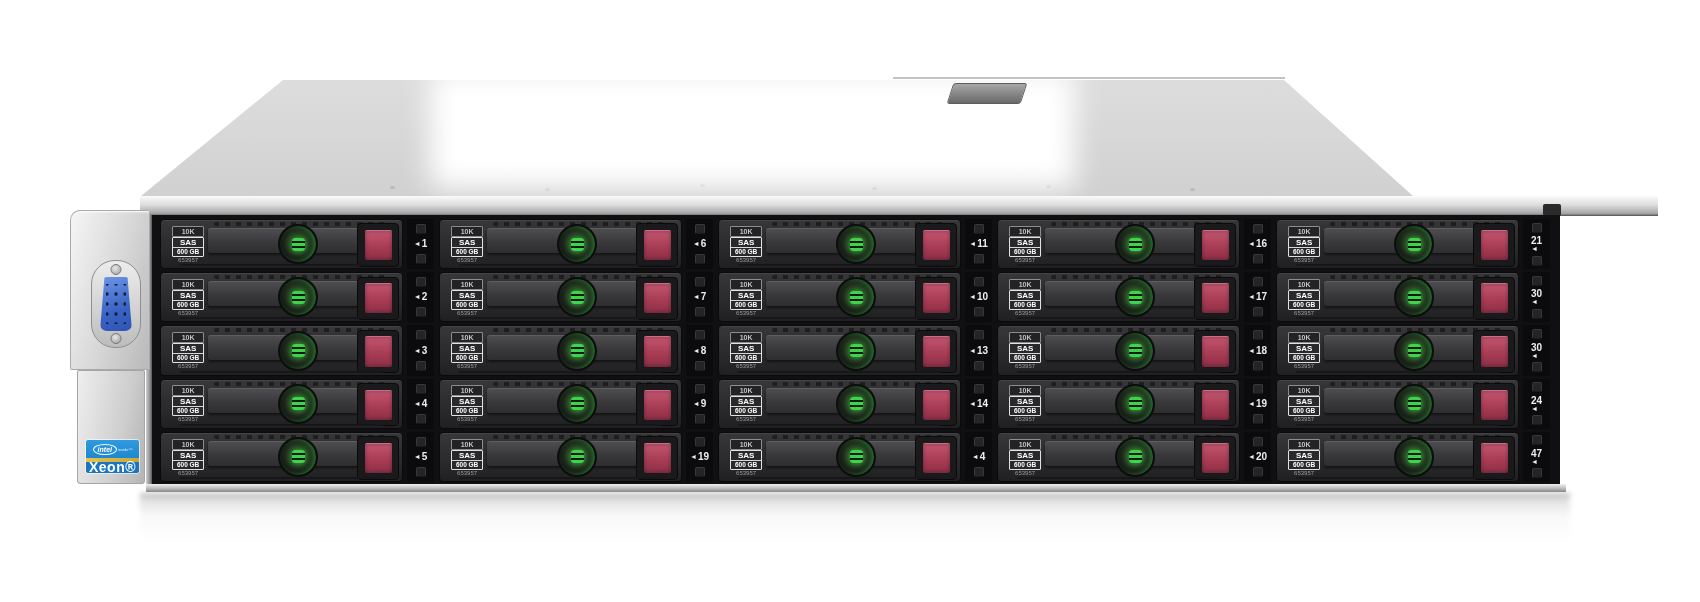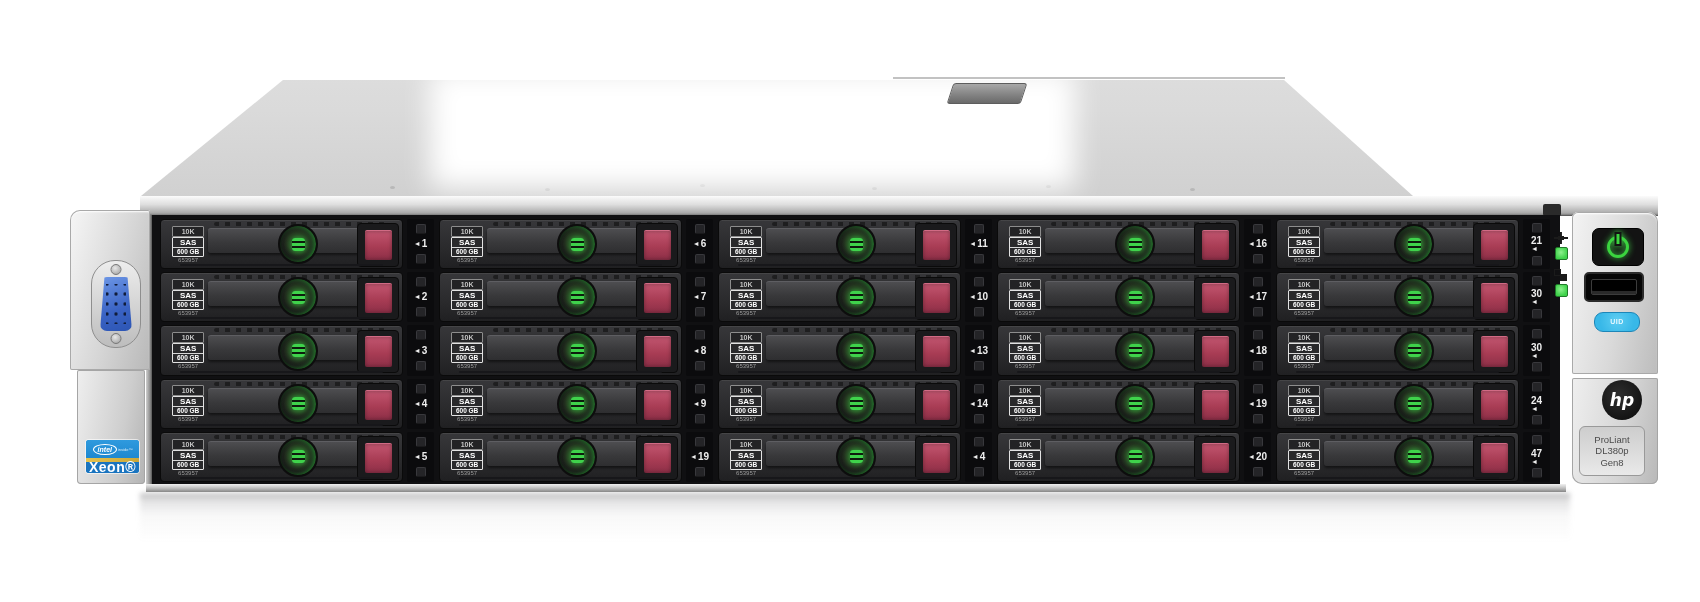--- a/index.html
+++ b/index.html
@@ -897,39 +897,14 @@
     <div class="intel-badge">
       <div class="intel-top">
         <span class="intel-oval">intel</span>
         <span class="intel-inside">inside™</span>
       </div>
       <div class="intel-band"></div>
       <div class="intel-xeon">Xeon®</div>
     </div>
   </div>
 
-  <div class="ear-right">
-    <div class="status-col">
-      <div class="health-icon"></div>
-      <div class="led-sq"></div>
-      <div class="nic-icon"></div>
-      <div class="led-sq"></div>
-    </div>
-    <div class="ear-main">
-      <div class="power-btn">
-        <div class="power-glyph"></div>
-      </div>
-      <div class="usb">
-        <div class="usb-slot"></div>
-      </div>
-      <div class="uid-btn">UID</div>
-    </div>
-    <div class="ear-lower">
-      <div class="hp-logo">hp</div>
-      <div class="model-plate">
-        <div>ProLiant</div>
-        <div>DL380p</div>
-        <div>Gen8</div>
-      </div>
-    </div>
-  </div>
 
 </div>
 
 </body></html>

